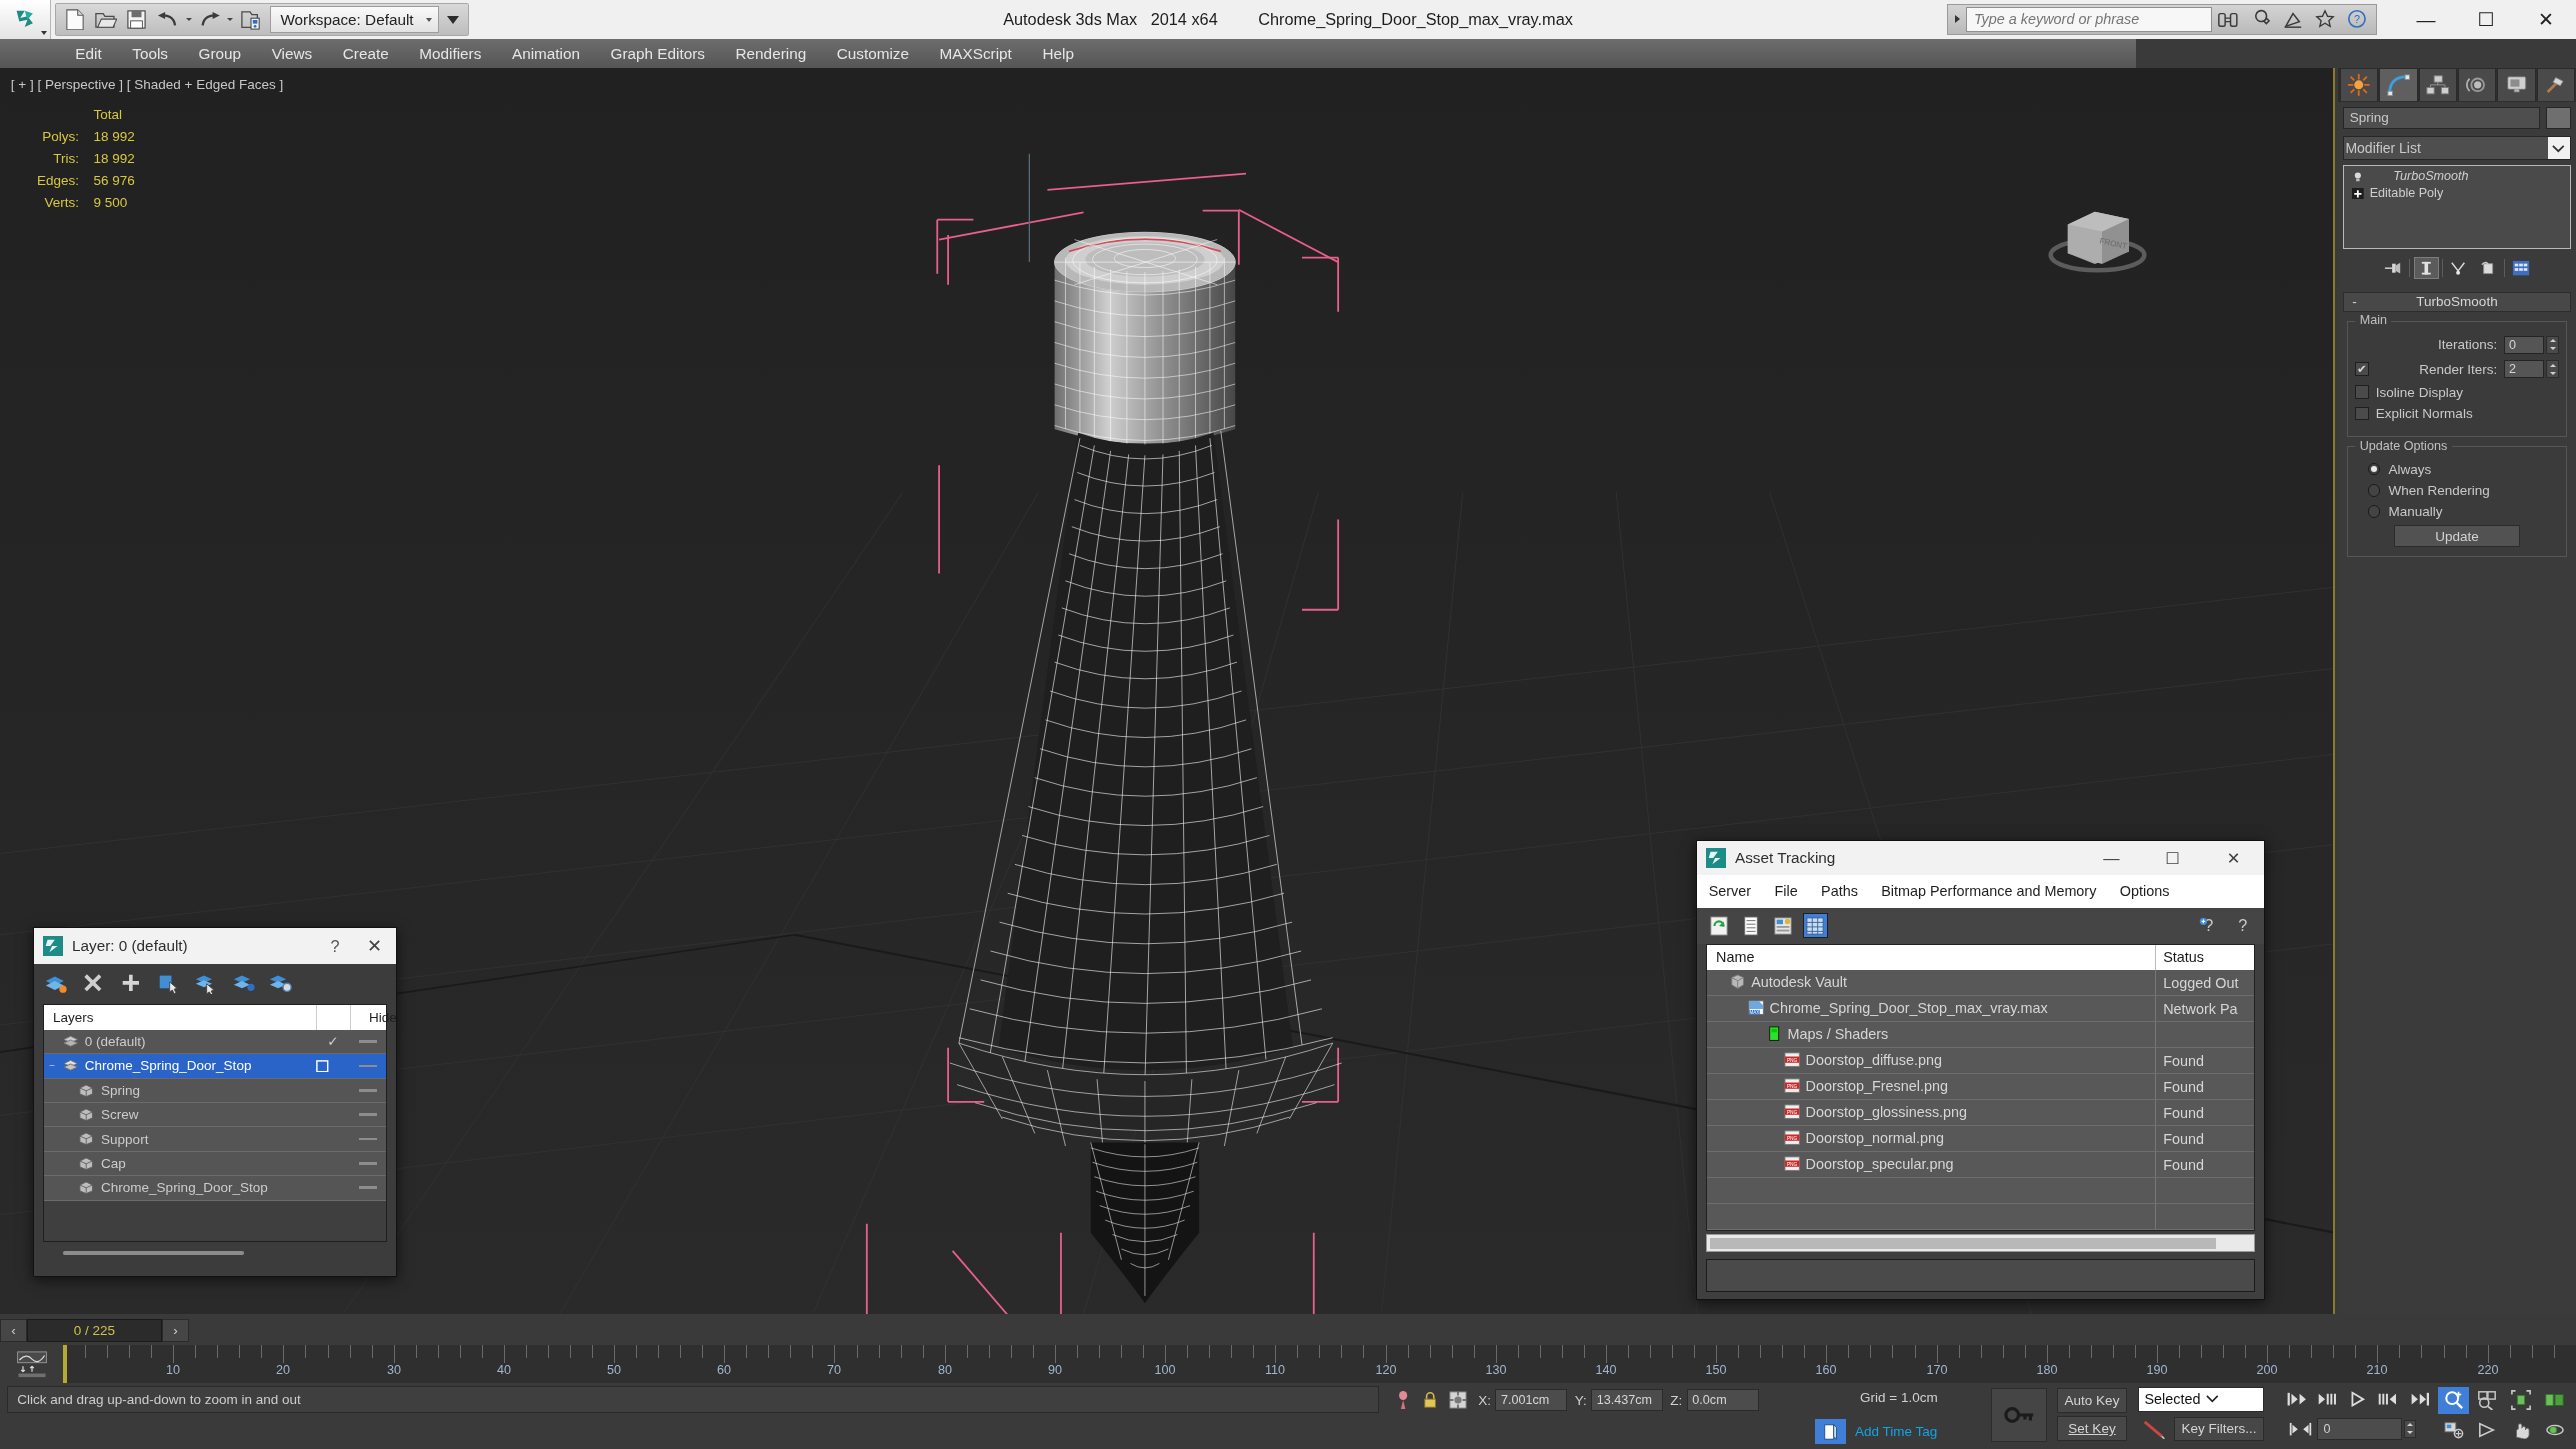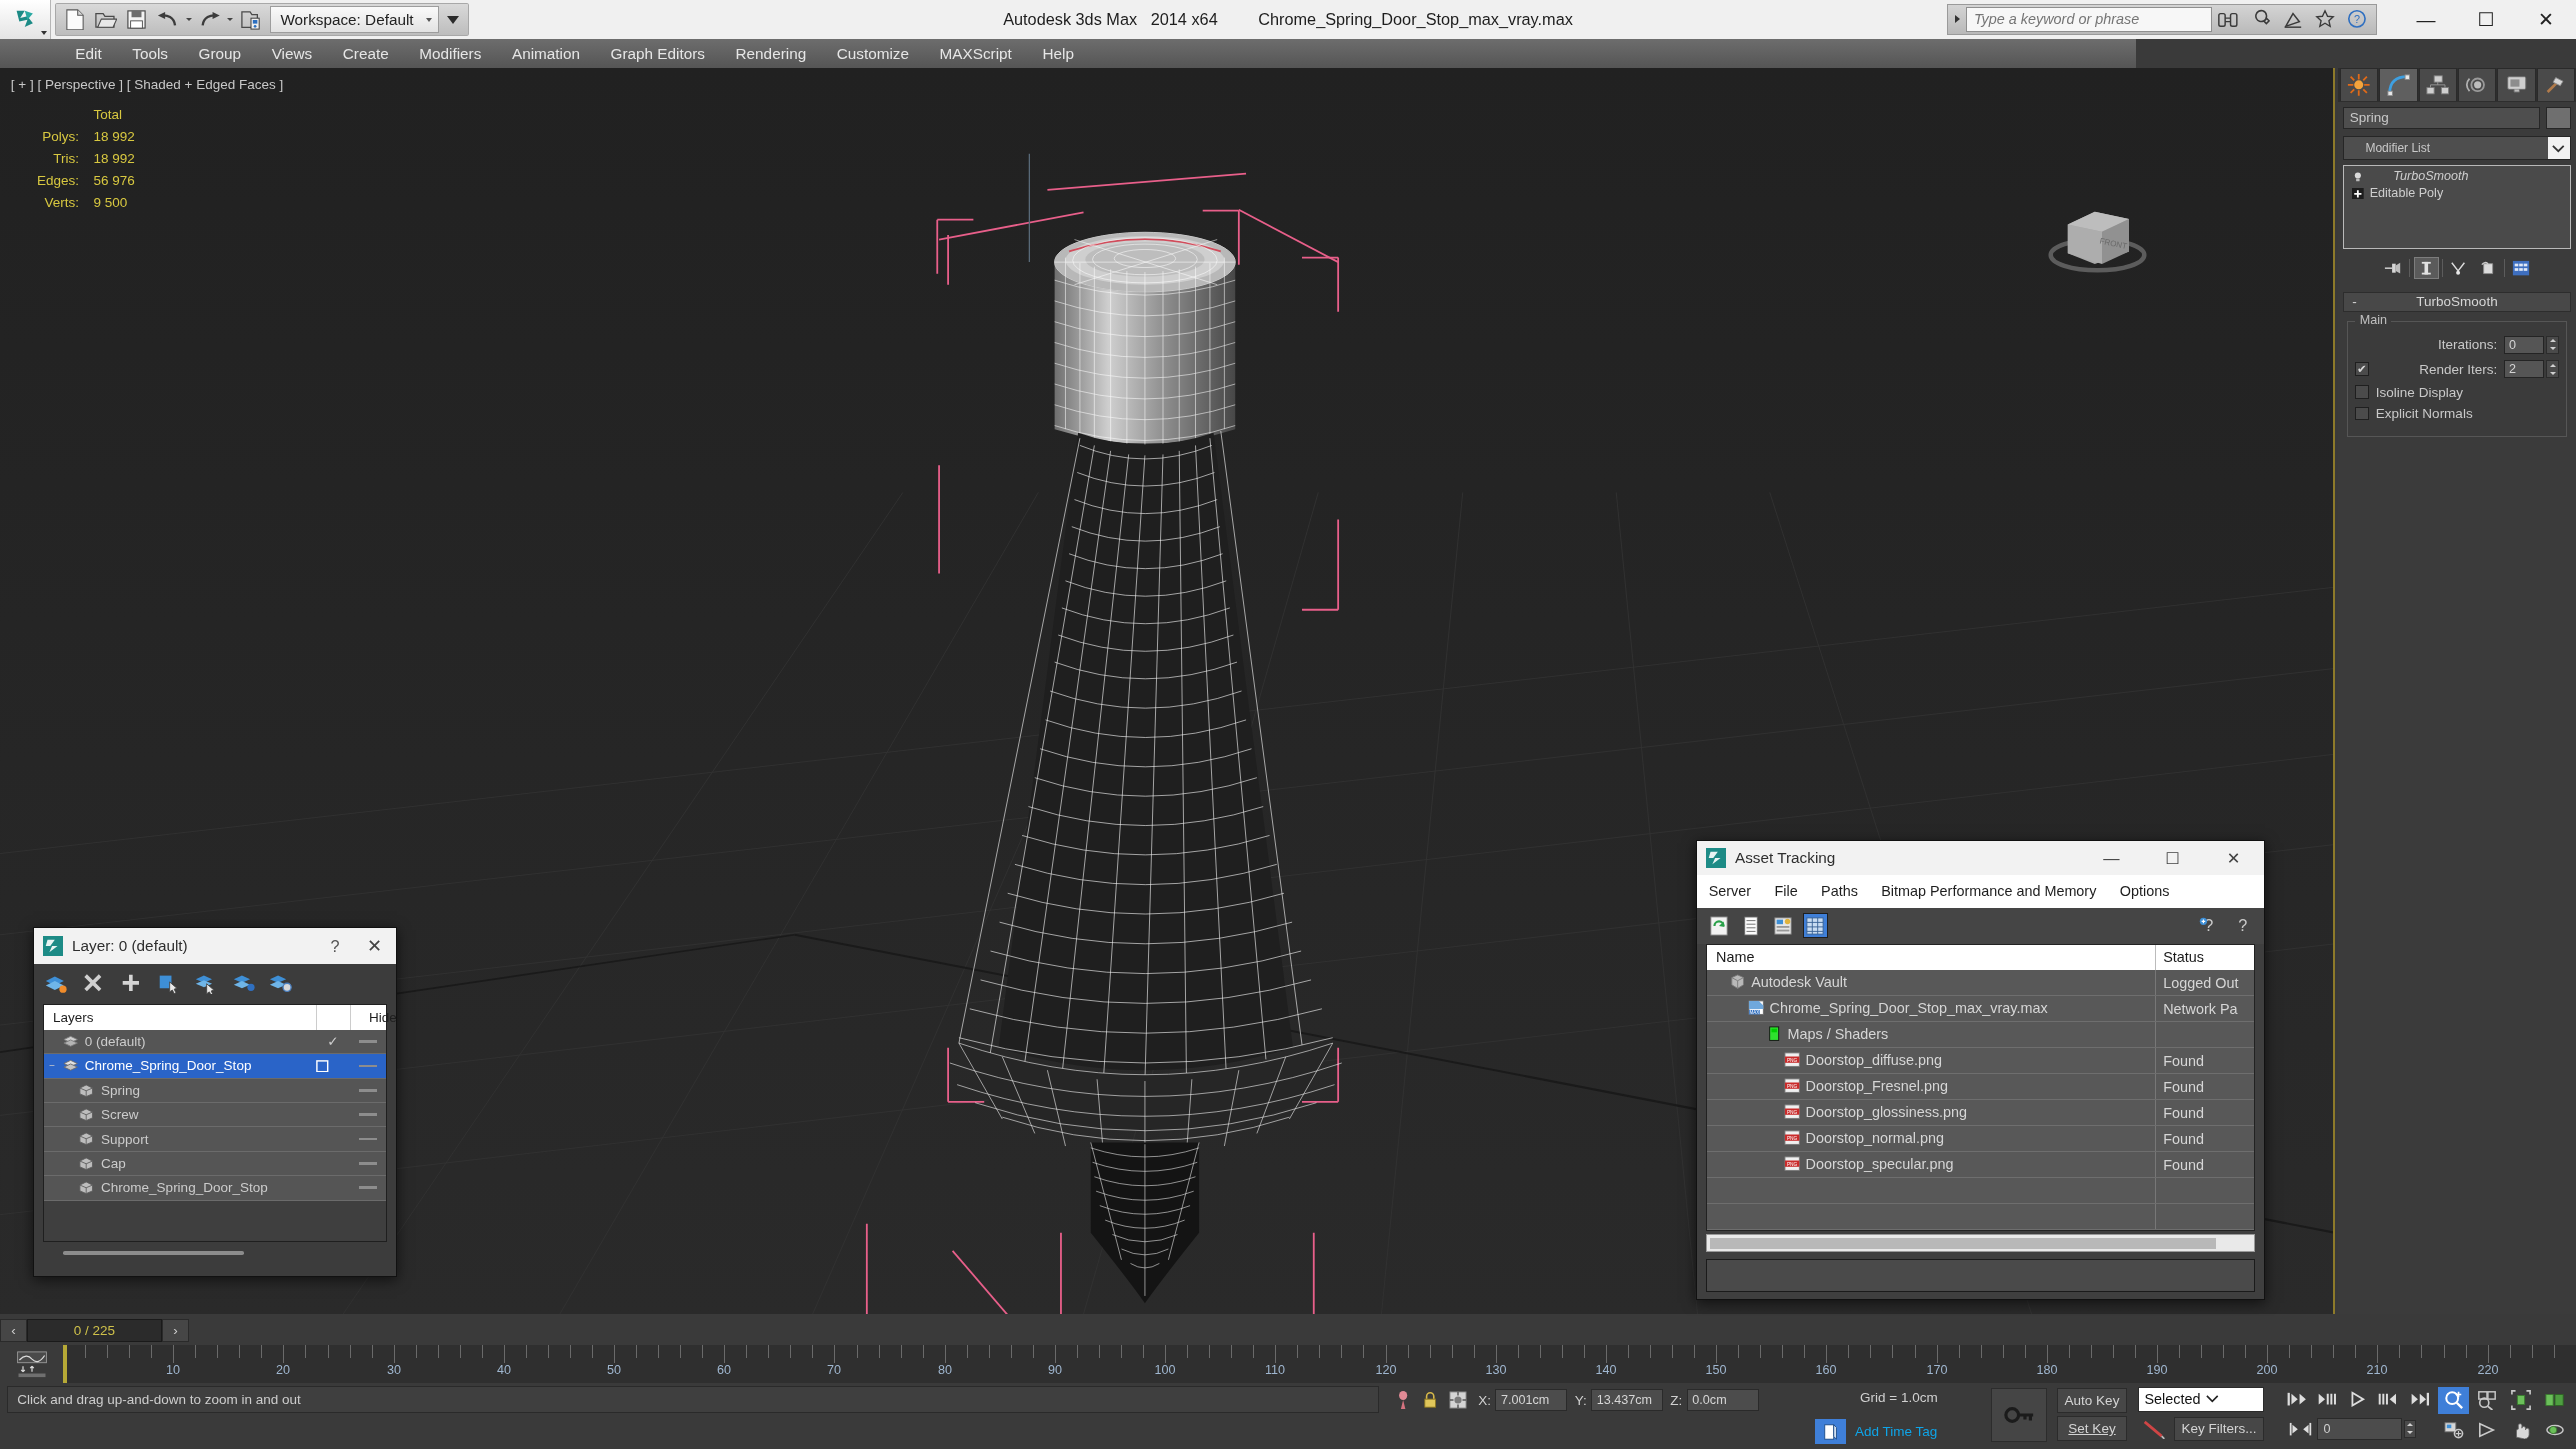--- a/index.html
+++ b/index.html
@@ -81,21 +81,21 @@
   .cp-tabs { display:flex; height:34px; background:#2e2e2e; padding-left:1.8px; }
   .cp-tab { width:40px;height:32.5px; margin-right:0.9px; background:#4a4a4a;
     border:0.9px solid #2a2a2a; border-bottom:none; display:flex;align-items:center;justify-content:center; }
   .cp-tab.active { background:#5f5f5f; }
   .cp-namerow { display:flex; align-items:center; padding:5.4px 5.4px 1.8px 5.4px; }
   .cp-name { flex:1; height:21.7px; background:#4e4e4e; border:0.9px solid #262626;
     color:#c9c9c9; font-size:13.5px; padding:0 5.4px; line-height:20px; }
   .cp-color { width:24.4px;height:21.7px; margin-left:6.3px; background:#6f6f6f; border:0.9px solid #262626; }
   .cp-modlist { margin:5.4px 5.4px 0 5.4px; height:23.5px; background:#4e4e4e; border:0.9px solid #262626;
     display:flex; align-items:center; }
-  .cp-modlist span { flex:1; color:#c9c9c9; font-size:12px; padding-left:21px; }
+  .cp-modlist span { flex:1; color:#c9c9c9; font-size:14px; padding-left:1px; }
   .cp-modlist .dd { width:21.7px;height:21.7px; background:#f1f1f1; display:flex;align-items:center;
     justify-content:center; }
   .cp-stack { margin:5.4px 5.4px 0 5.4px; height:84px; background:#4a4a4a; border:0.9px solid #b9b9b9;
     padding:1.8px; }
   .stack-row { height:17px; display:flex; align-items:center; font-size:12.6px; color:#cfcfcf;
     padding-left:3.6px; }
   .stack-row .ic { width:16.3px; height:12.6px; display:flex;align-items:center;justify-content:center;
     margin-right:3.6px;}
   .stack-row.ts span.lbl { font-style:italic; margin-left:23.5px; }
   .cp-stacktools { display:flex; align-items:center; justify-content:center; gap:3.6px;
@@ -776,20 +776,36 @@
         <span class="cb"></span>
         <span>Isoline Display</span>
       </div>
       <div class="cbrow">
         <span class="cb"></span>
         <span>Explicit Normals</span>
       </div>
     </div>
 
 
+    <div class="grp">
+      <div class="legend">Update Options</div>
+      <div class="rbrow">
+        <span class="rb on"></span>
+        <span>Always</span>
+      </div>
+      <div class="rbrow">
+        <span class="rb"></span>
+        <span>When Rendering</span>
+      </div>
+      <div class="rbrow">
+        <span class="rb"></span>
+        <span>Manually</span>
+      </div>
+      <div class="updbtn">Update</div>
+    </div>
   </div>
 </div>
 
 <div class="layerdlg">
   <div class="ld-title">
     <span class="ico">
       <svg width="20" height="20" viewBox="0 0 22 22">
           <rect width="22" height="22" fill="#1d8b86"></rect>
         <path d="M5 4 h8 l-5 7 h8 l-9 7 3 -7 h-7 z" fill="#e8f4f3"></path>
         </svg>

